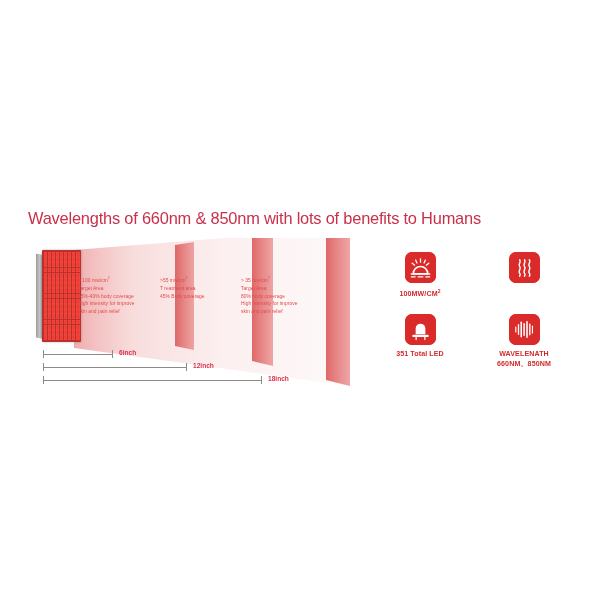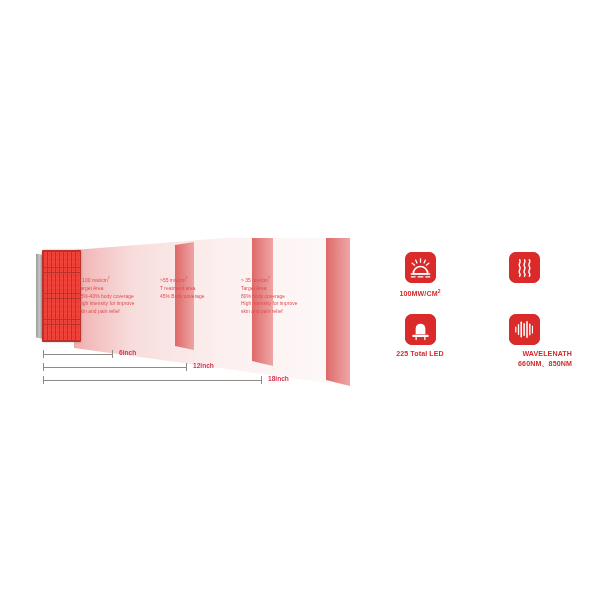--- a/index.html
+++ b/index.html
@@ -159,21 +159,21 @@
     height: 130px;
   }
   .feature {
     position: absolute;
     width: 96px;
     text-align: center;
   }
   #feat-power   { left: 0px;   top: 0px;  }
   #feat-led     { left: 0px;   top: 62px; }
   #feat-noburn  { left: 104px; top: 0px;  }
-  #feat-wave    { left: 104px; top: 62px; text-align: right; }
+  #feat-wave    { left: 104px; top: 62px; }
 
   .feat-icon {
     width: 31px;
     height: 31px;
     border-radius: 7px;
     background: #da2a2a;
     margin: 0 auto;
     display: block;
   }
   .feat-label {
@@ -185,20 +185,21 @@
     letter-spacing: 0.1px;
     white-space: pre-line;
   }
   .feat-label .sup { font-size: 5px; vertical-align: super; }
 </style>
 </head>
 <body>
 
 <div id="stage">
 
+  <div id="title">Wavelengths of 660nm &amp; 850nm with lots of benefits to Humans</div>
 
   <div id="diagram">
 
     <div id="beam">
       <svg class="cone" viewBox="0 0 276 148" preserveAspectRatio="none">
         <defs>
           <linearGradient id="coneGrad" x1="0" y1="0" x2="1" y2="0">
             <stop offset="0" stop-color="#e98e8e" stop-opacity="0.72"></stop>
             <stop offset="0.22" stop-color="#f0b4b4" stop-opacity="0.45"></stop>
             <stop offset="0.55" stop-color="#f6d2d2" stop-opacity="0.34"></stop>
@@ -448,21 +449,21 @@
     </div>
 
     <div class="feature" id="feat-led">
       <svg class="feat-icon" viewBox="0 0 32 32">
         <rect x="0" y="0" width="32" height="32" rx="7" fill="#da2a2a"></rect>
         <path d="M11 21 L11 15 A5 5 0 0 1 21 15 L21 21 Z" fill="#ffffff"></path>
         <rect x="7.5" y="21.3" width="17" height="2.4" rx="1.1" fill="#ffffff"></rect>
         <line x1="11.5" y1="23.8" x2="11.5" y2="26.4" stroke="#ffffff" stroke-width="1.3" stroke-linecap="round"></line>
         <line x1="20.5" y1="23.8" x2="20.5" y2="26.4" stroke="#ffffff" stroke-width="1.3" stroke-linecap="round"></line>
       </svg>
-      <div class="feat-label"><span>225 Total LED</span></div>
+      <div class="feat-label"><span>351 Total LED</span></div>
     </div>
 
     <div class="feature" id="feat-noburn">
       <svg class="feat-icon" viewBox="0 0 32 32">
         <rect x="0" y="0" width="32" height="32" rx="7" fill="#da2a2a"></rect>
         <g fill="none" stroke="#ffffff" stroke-width="1.5" stroke-linecap="round">
           <path d="M11 8 C13.2 10.5 8.8 12.5 11 15 C13.2 17.5 8.8 19.5 11 22 C12.2 23.4 11.6 24.2 11 25"></path>
           <path d="M16 8 C18.2 10.5 13.8 12.5 16 15 C18.2 17.5 13.8 19.5 16 22 C17.2 23.4 16.6 24.2 16 25"></path>
           <path d="M21 8 C23.2 10.5 18.8 12.5 21 15 C23.2 17.5 18.8 19.5 21 22 C22.2 23.4 21.6 24.2 21 25"></path>
         </g>

